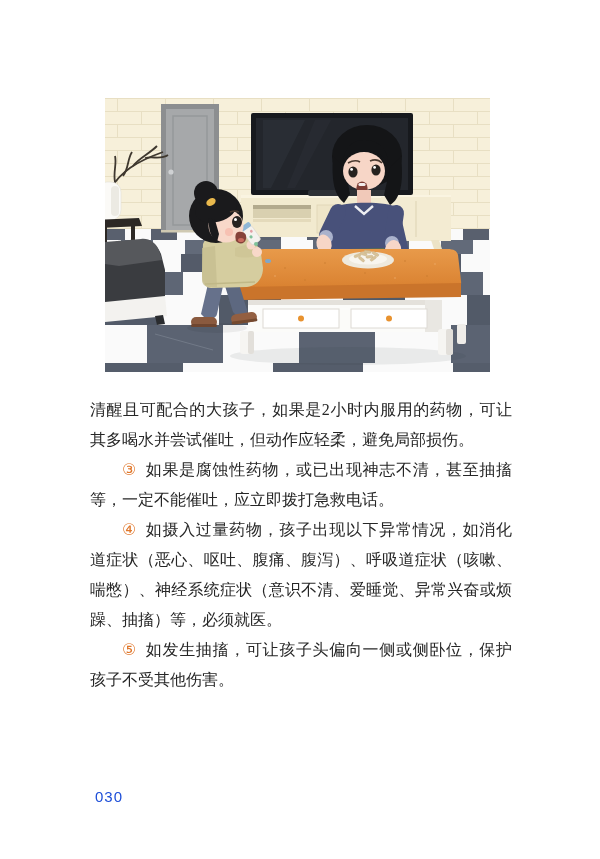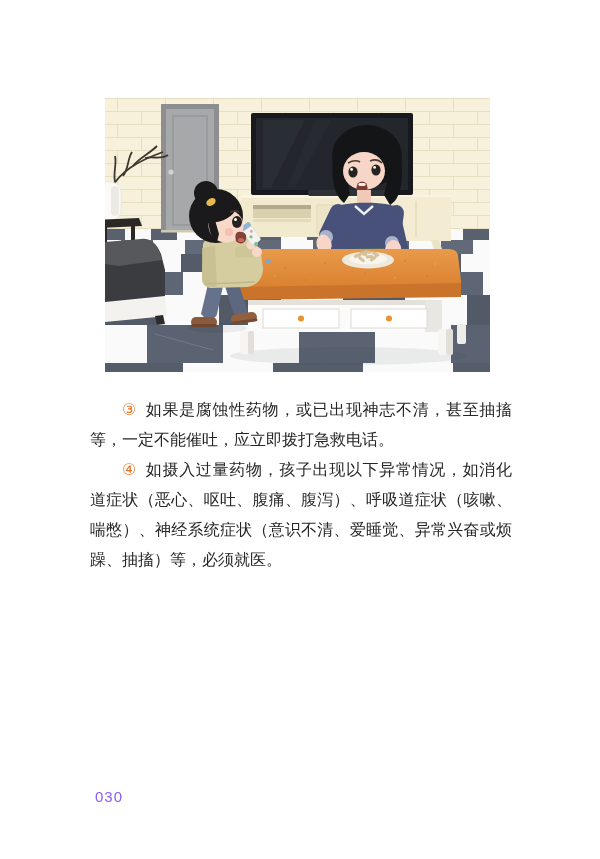--- a/index.html
+++ b/index.html
@@ -14,21 +14,21 @@
   }
   .para{margin:0;}
   .para.indent{text-indent:2em;}
   .marker{
     color:#e0772b;margin-right:.55em;
     font-family:"DejaVu Sans","Liberation Sans",sans-serif;
   }
   .page-number{
     position:absolute;left:95px;top:788px;
     font-family:"Liberation Sans","DejaVu Sans",sans-serif;
-    font-size:15px;color:#8b5cf6;letter-spacing:1px;
+    font-size:15px;color:#1d4ed8;letter-spacing:1px;
   }
 </style>
 </head>
 <body>
 
 <svg class="illustration" viewBox="0 0 385 274" aria-hidden="true">
   <defs>
     <pattern id="brick" width="48" height="26" patternUnits="userSpaceOnUse">
       <rect width="48" height="26" fill="none"></rect>
       <line x1="0" y1="0.5" x2="48" y2="0.5" stroke="#e8dfc3" stroke-width="1"></line>
@@ -266,17 +266,19 @@
     <path d="M125,114 Q130,112 134,114" stroke="#4a3a30" stroke-width="1.4" fill="none"></path>
     <ellipse cx="132" cy="124" rx="5" ry="6" fill="#272220"></ellipse>
     <circle cx="130.5" cy="121.5" r="1.5" fill="#ffffff"></circle>
     <circle cx="124" cy="134" r="4" fill="#f5aa9b" opacity="0.5"></circle>
     <path d="M133,134 C139,133 142,136 141,141 C140,146 134,147 131,143 C130,139 130,135 133,134 Z" fill="#86423a"></path>
     <ellipse cx="136" cy="142" rx="3" ry="2" fill="#c96a5e"></ellipse>
   </g>
 </svg>
 
 <div class="text-block">
+  <p class="para"><span>清醒且可配合的大孩子，如果是2小时内服用的药物，可让其多喝水并尝试催吐，但动作应轻柔，避免局部损伤。</span></p>
   <p class="para indent"><span class="marker">③</span><span>如果是腐蚀性药物，或已出现神志不清，甚至抽搐等，一定不能催吐，应立即拨打急救电话。</span></p>
   <p class="para indent"><span class="marker">④</span><span>如摄入过量药物，孩子出现以下异常情况，如消化道症状（恶心、呕吐、腹痛、腹泻）、呼吸道症状（咳嗽、喘憋）、神经系统症状（意识不清、爱睡觉、异常兴奋或烦躁、抽搐）等，必须就医。</span></p>
+  <p class="para indent"><span class="marker">⑤</span><span>如发生抽搐，可让孩子头偏向一侧或侧卧位，保护孩子不受其他伤害。</span></p>
 </div>
 
 <div class="page-number">030</div>
 
 </body></html>

